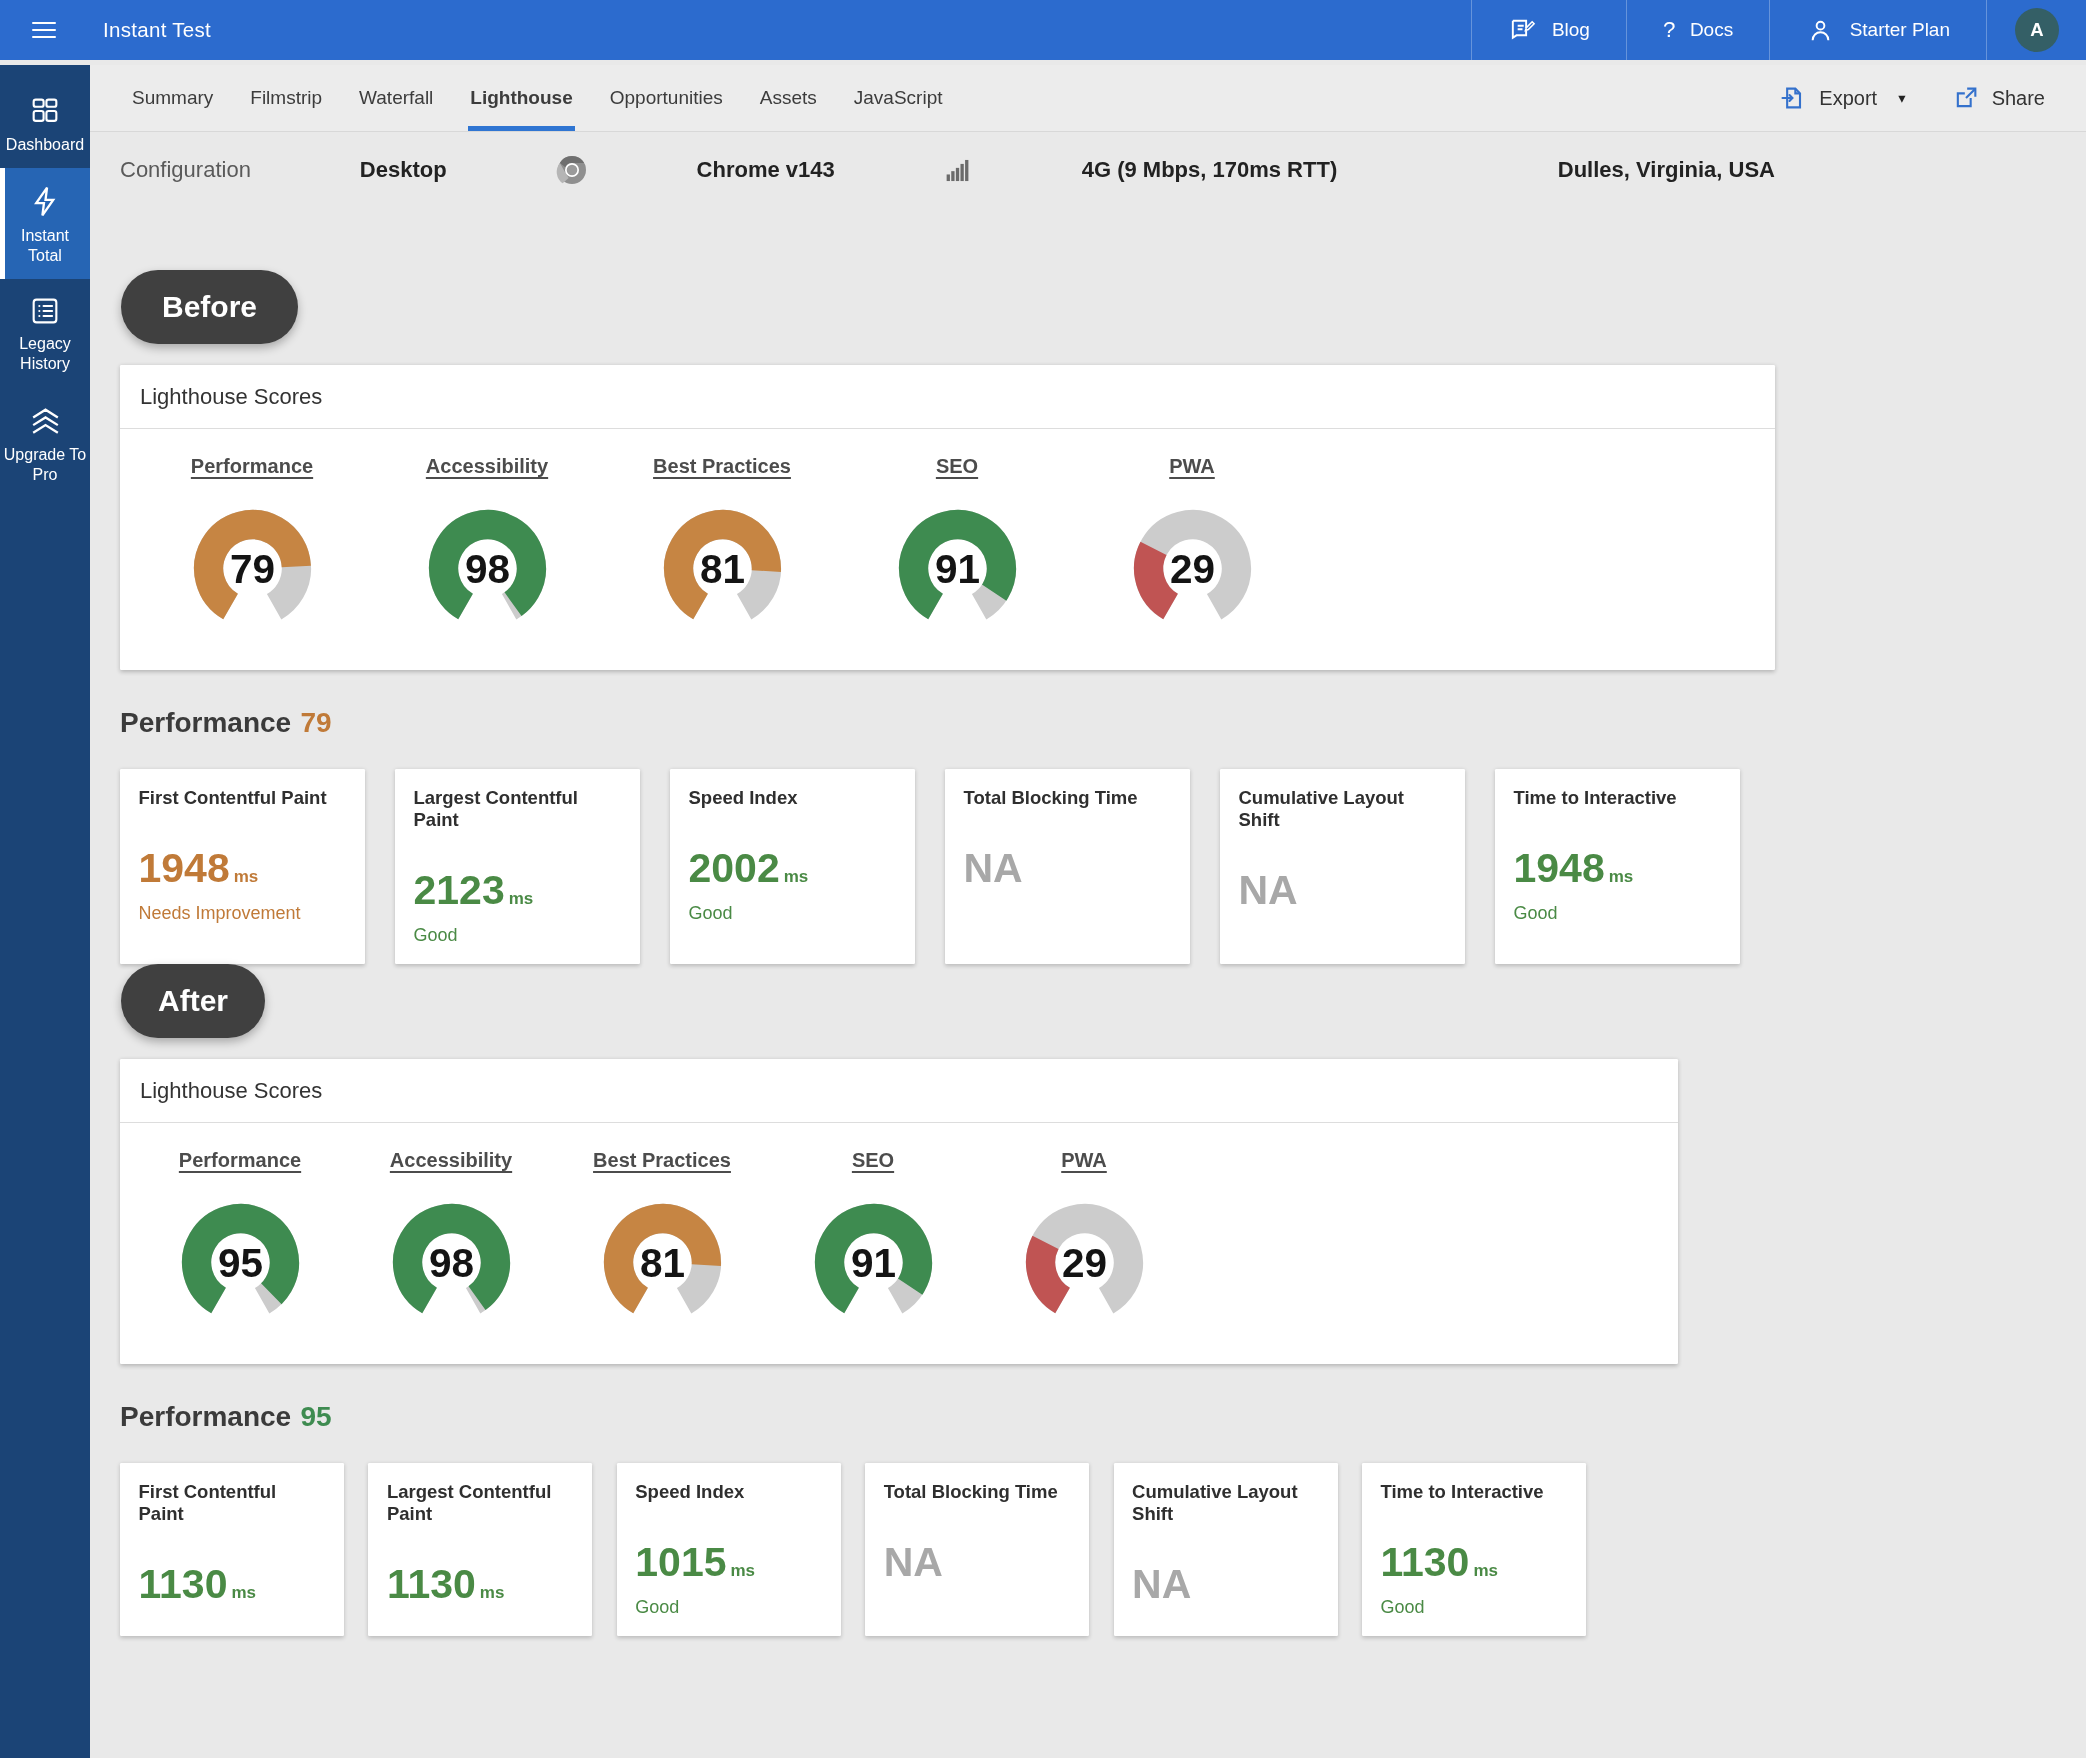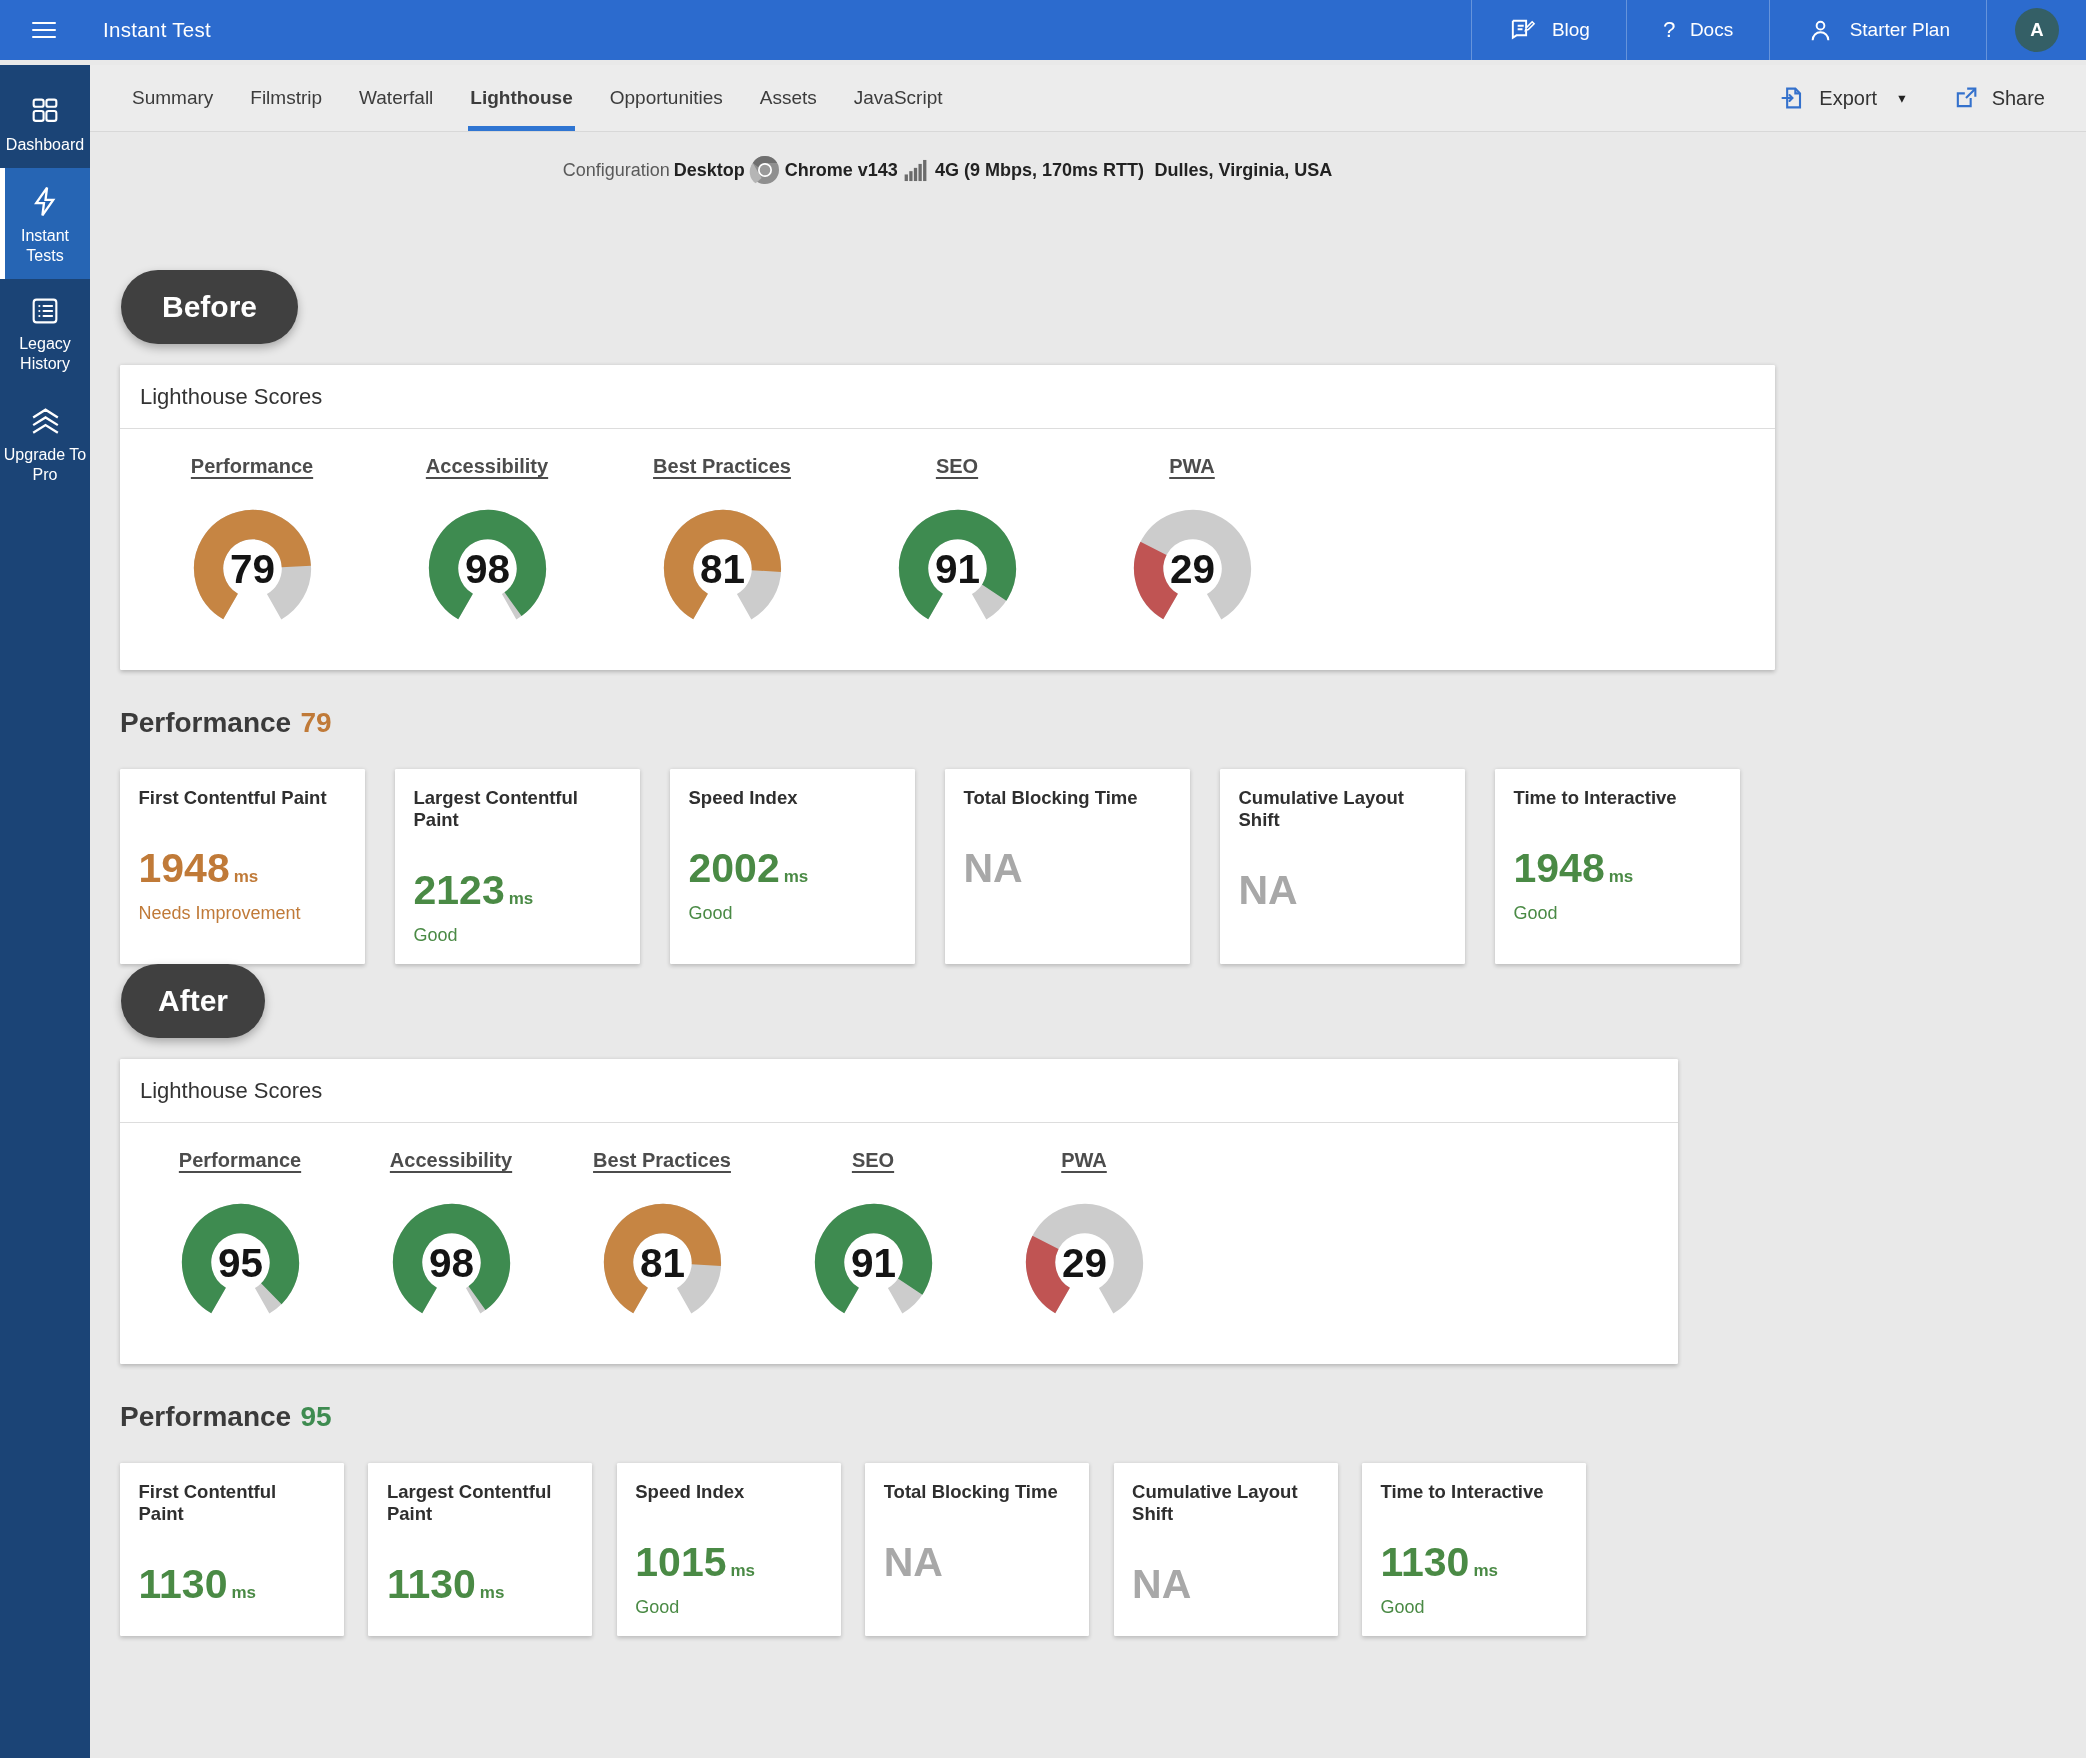--- a/index.html
+++ b/index.html
@@ -57,21 +57,21 @@
   .tab.active { font-weight:bold; }
   .tab.active::after {
     content:""; position:absolute; left:-2.6px; right:-2.6px; bottom:0; height:4.6px; background:#2f75d2;
   }
   .tab-actions { margin-left:auto; display:flex; align-items:center; gap:46px; margin-right:42px; }
   .action-btn { display:flex; align-items:center; gap:12px; font-size:20px; color:#333; cursor:pointer; }
   .caret { font-size:14.5px; color:#222; margin-left:9.2px; }
   
   .config-row {
     width:1655px; margin:22.4px 0 0 30px; display:flex; align-items:center;
-    justify-content:center; gap:4px; font-size:18px; color:#222;
+    justify-content:space-between; gap:4px; font-size:22px; color:#222;
   }
   .config-label { color:#5a5a5a; }
   .config-strong { font-weight:bold; }
   .cfg-gap { width:2.6px; }
   
   .pill {
     display:inline-block; margin-left:31px; background:#404040; color:#fff;
     font-size:30px; font-weight:bold; padding:20px 41px; border-radius:41px;
     box-shadow:0 4px 9.2px rgba(0,0,0,0.28); cursor:pointer;
   }
@@ -157,21 +157,21 @@
       <rect x="13" y="4" width="7" height="5" rx="1.5"></rect>
       <rect x="4" y="12" width="7" height="7" rx="1.5"></rect>
       <rect x="13" y="12" width="7" height="7" rx="1.5"></rect>
     </svg>
     <span>Dashboard</span>
   </div>
   <div class="side-item active">
     <svg width="37" height="37" viewBox="0 0 24 24" fill="none" stroke="#fff" stroke-width="1.5">
       <path d="M13 3L6 13h5l-1 8 7-10h-5l1-8z"></path>
     </svg>
-    <span>Instant Tests</span>
+    <span>Instant Total</span>
   </div>
   <div class="side-item">
     <svg width="34" height="34" viewBox="0 0 24 24" fill="none" stroke="#fff" stroke-width="1.5">
       <rect x="4" y="4" width="16" height="16" rx="2"></rect>
       <path d="M8 8.5h.01M11 8.5h6M8 12h.01M11 12h6M8 15.5h.01M11 15.5h6" stroke-linecap="round"></path>
     </svg>
     <span>Legacy History</span>
   </div>
   <div class="side-item">
     <svg width="37" height="37" viewBox="0 0 24 24" fill="none" stroke="#fff" stroke-width="1.5">

